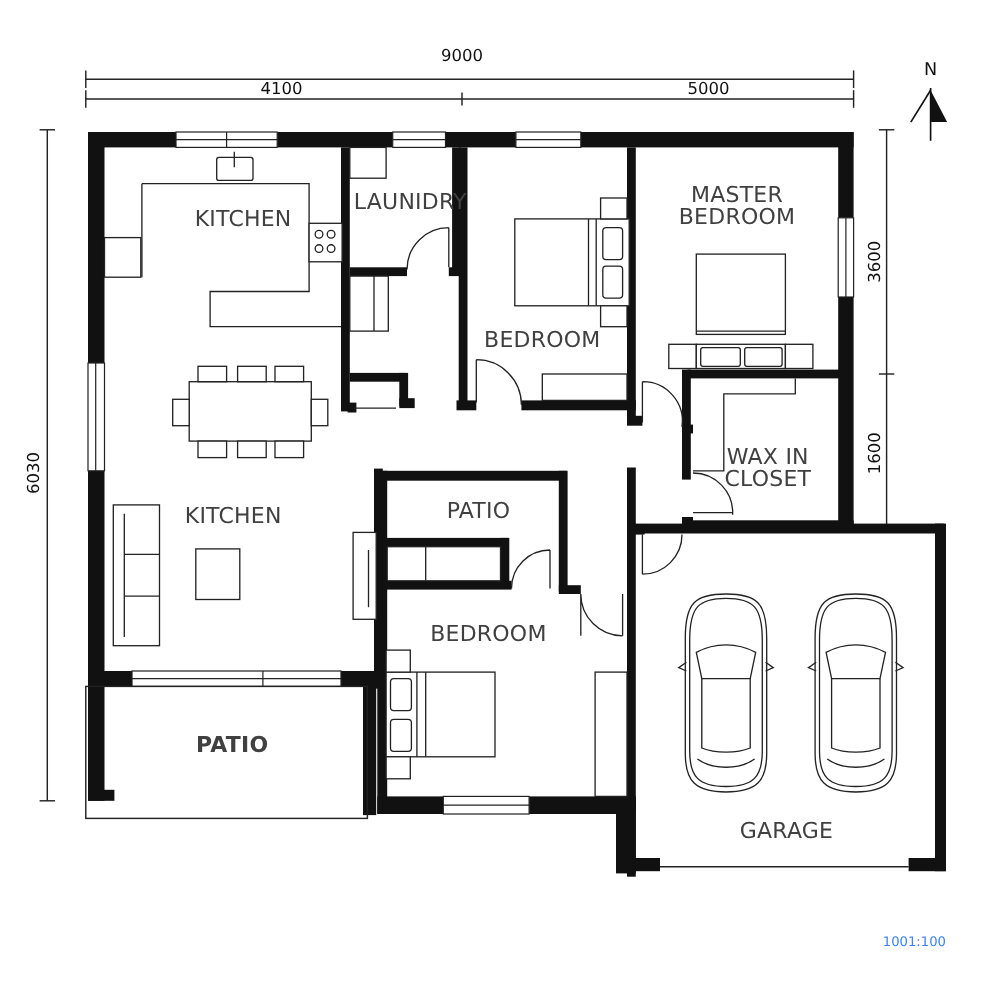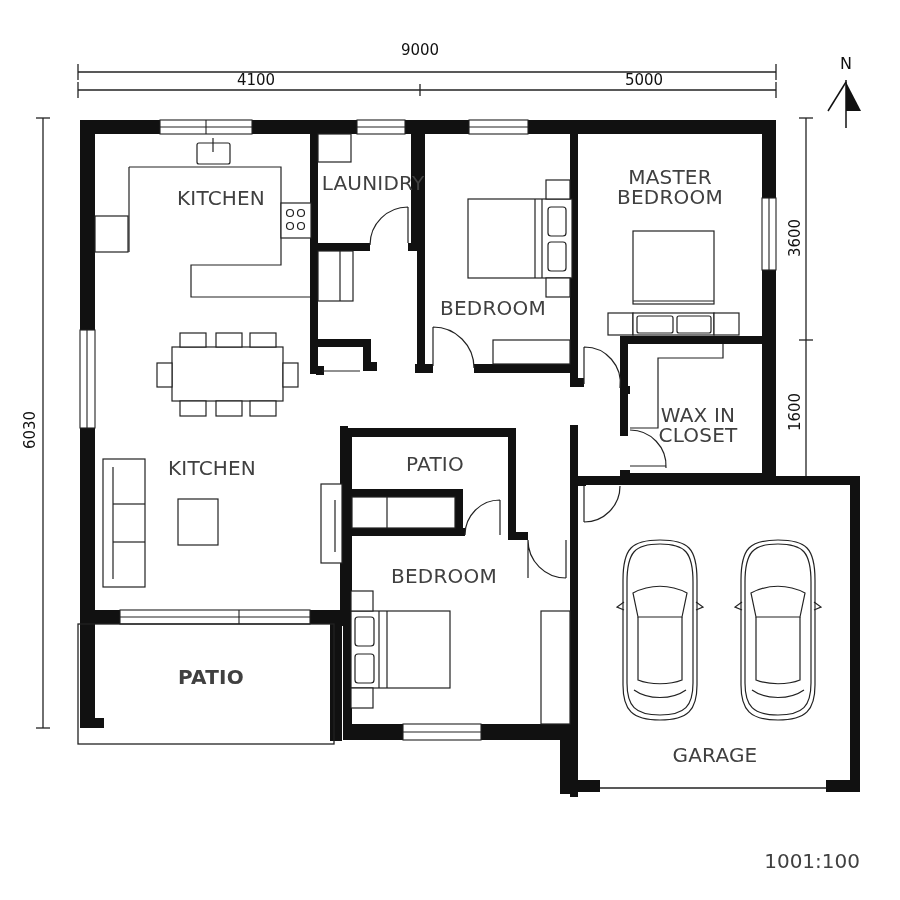--- a/index.html
+++ b/index.html
@@ -2,21 +2,21 @@
 <html><head>
 <meta charset="utf-8">
 <style>
   html, body { margin: 0; padding: 0; background: #ffffff; }
   body { width: 900px; height: 900px; position: relative; overflow: hidden; font-family: "DejaVu Sans", "Liberation Sans", sans-serif; }
   #plan { position: absolute; left: 0; top: 0; width: 900px; height: 900px; }
   .lbl { position: absolute; color: #404040; font-size: 20px; letter-spacing: 0.2px; text-align: center; line-height: 20px; white-space: pre-line; transform: translate(-50%, -50%); }
   .dim { position: absolute; color: #111; font-size: 15px; transform: translate(-50%, -50%); }
   .dim.v { transform: translate(-50%, -50%) rotate(-90deg); }
   .north { position: absolute; font-size: 16px; color: #111; transform: translate(-50%, -50%); }
-  .scale { position: absolute; font-size: 20px; color: #404040; right: 40px; top: 849px; }
+  .scale { position: absolute; font-size: 12px; color: #3b82f6; right: 40px; top: 849px; }
 </style>
 </head>
 <body>
 
 <svg id="plan" viewBox="0 0 900 900" xmlns="http://www.w3.org/2000/svg">
   <g fill="none" stroke="#222" stroke-width="1.3">
 
     <line x1="78" y1="72" x2="776" y2="72"></line>
     <line x1="78" y1="64" x2="78" y2="80"></line>
     <line x1="776" y1="64" x2="776" y2="80"></line>

